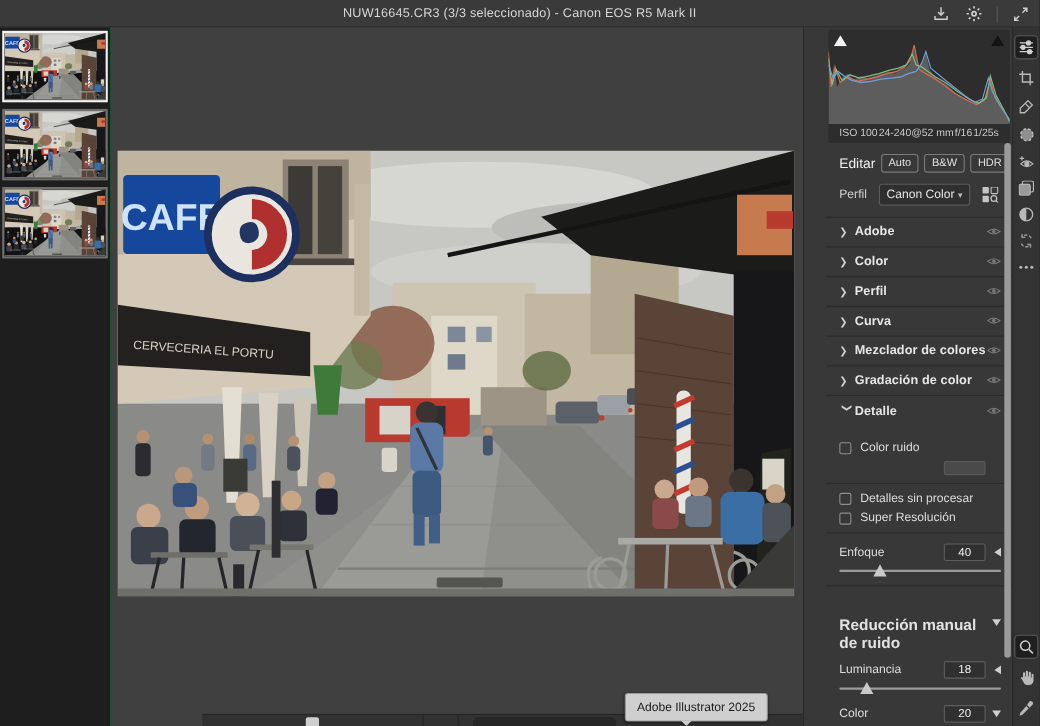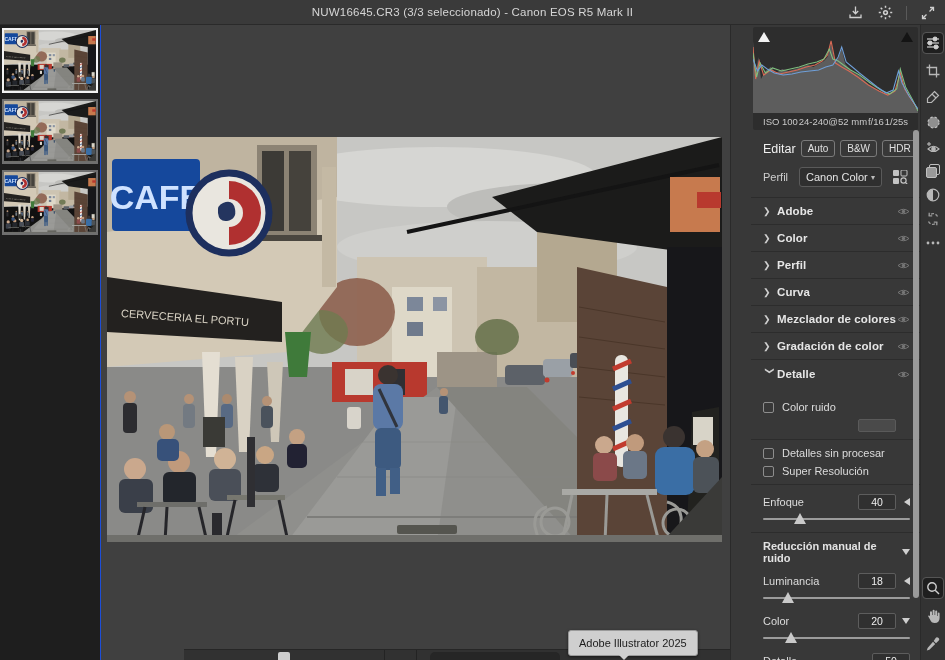--- a/index.html
+++ b/index.html
@@ -1,19 +1,19 @@
 <!DOCTYPE html>
 <html><head>
 <meta charset="utf-8">
 <style>
   * { margin:0; padding:0; box-sizing:border-box; }
   html,body { background:#222; }
   .app {
     position:relative; width:945px; height:660px; overflow:hidden;
-    background:#1d4ed8; font-family:"Liberation Sans", sans-serif;
+    background:#14532d; font-family:"Liberation Sans", sans-serif;
     -webkit-font-smoothing:antialiased; color:#ddd;
   }
   
   .titlebar {
     position:absolute; left:0; top:0; right:0; height:25px;
     background:#3a3a3a; border-bottom:1px solid #2a2a2a;
     display:flex; align-items:center; justify-content:center;
   }
   .titlebar .title { font-size:11.5px; color:#d6d6d6; letter-spacing:.2px; }
   .tb-icons { position:absolute; right:8px; top:0; height:25px; display:flex; align-items:center; gap:12px; }
@@ -84,21 +84,21 @@
   .valbox { width:38px; height:16px; background:#303030; border:1px solid #5d5d5d; border-radius:2px;
     font-size:10.5px; color:#eee; display:flex; align-items:center; justify-content:center; }
   .disc { width:14px; display:flex; justify-content:flex-end; }
   .tri-left { width:0; height:0; border-top:4px solid transparent; border-bottom:4px solid transparent; border-right:6px solid #cfcfcf; }
   .tri-down { width:0; height:0; border-left:4px solid transparent; border-right:4px solid transparent; border-top:6px solid #cfcfcf; }
   .track { position:relative; height:12px; margin-top:3px; cursor:pointer; }
   .track::before { content:""; position:absolute; left:0; right:0; top:5px; height:2px; background:#9b9b9b; border-radius:1px; }
   .thumbk { position:absolute; top:0; width:0; height:0; transform:translateX(-6px);
     border-left:6px solid transparent; border-right:6px solid transparent; border-bottom:11px solid #c9c9c9; }
   .subhead { display:flex; align-items:center; margin-top:4px; }
-  .subhead .lab { flex:1; font-size:11px; color:#e2e2e2; }
+  .subhead .lab { flex:1; font-size:14px; color:#e2e2e2;margin-top:20px; }
 </style>
 </head>
 <body>
 
 <div class="app">
 
   <svg width="0" height="0" style="position:absolute">
     <defs>
       <symbol id="street-photo" viewBox="0 0 615 405" preserveAspectRatio="none">
 

